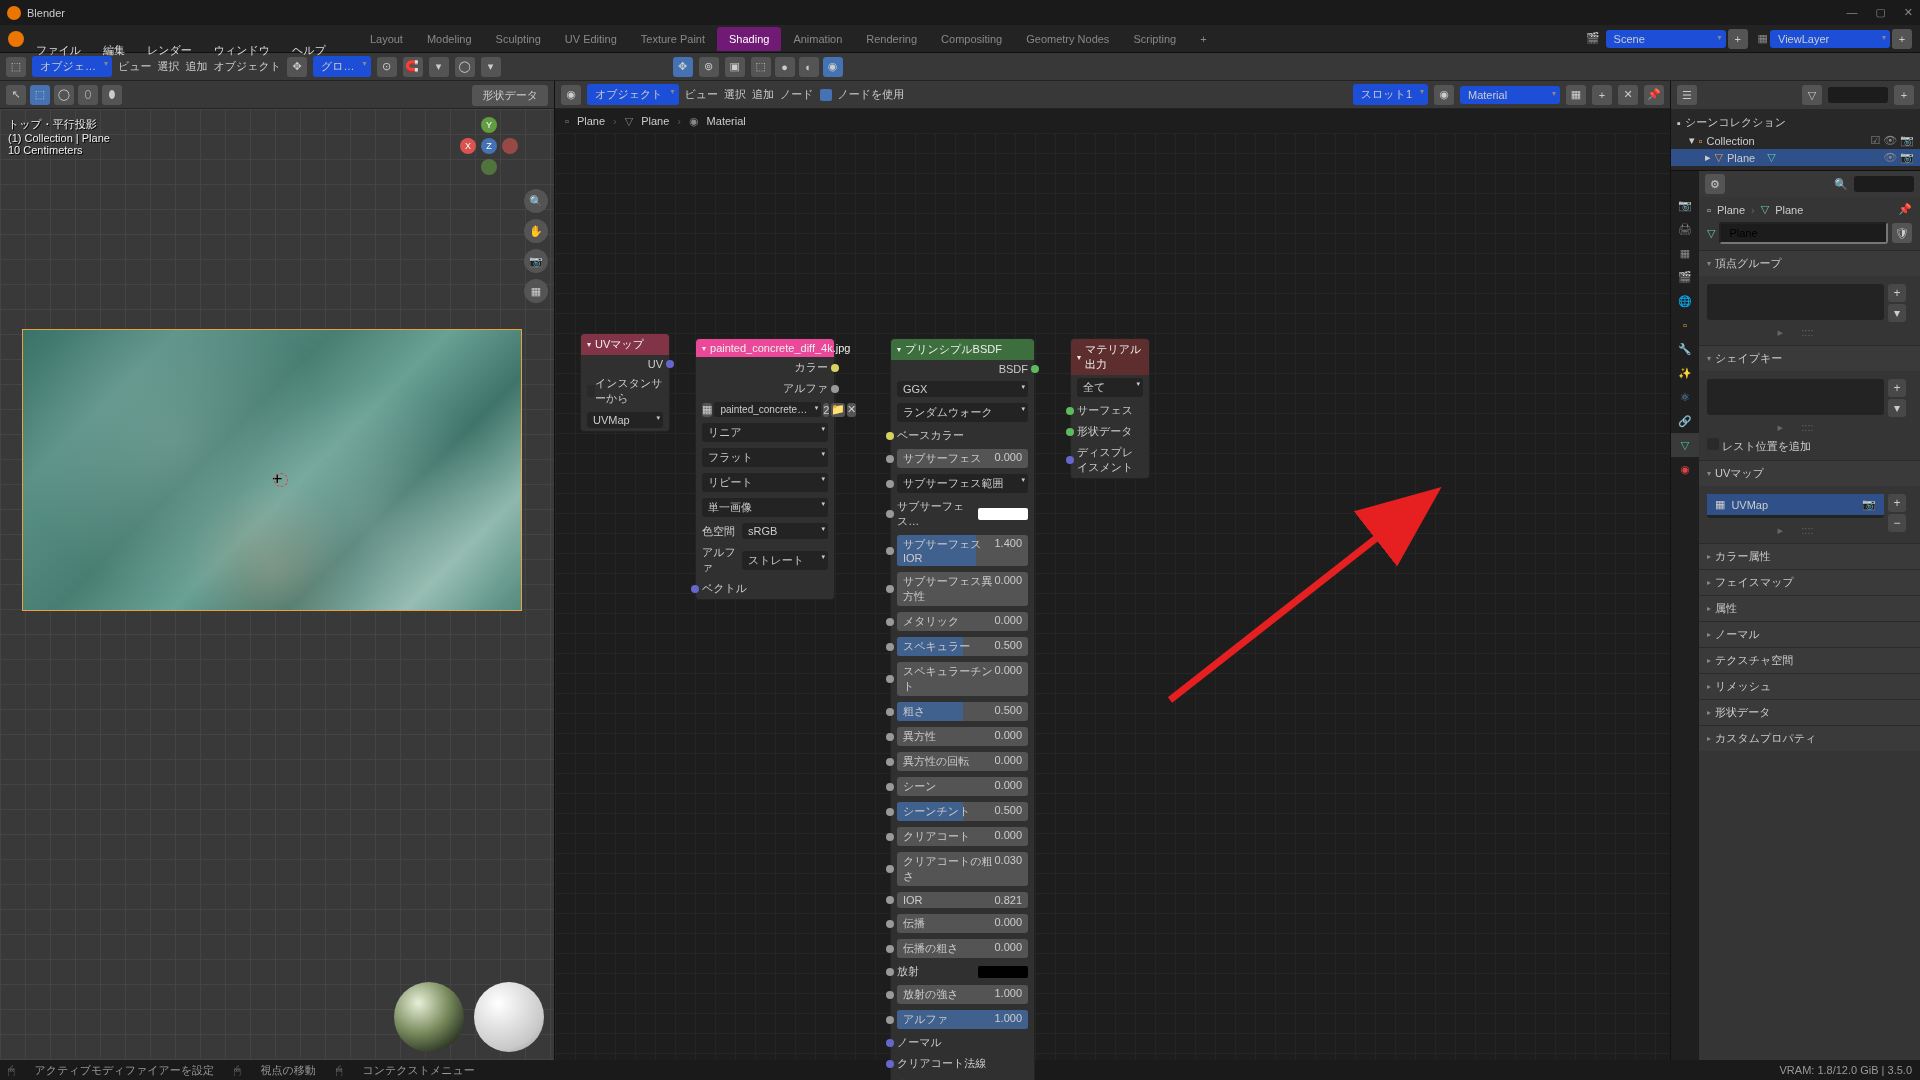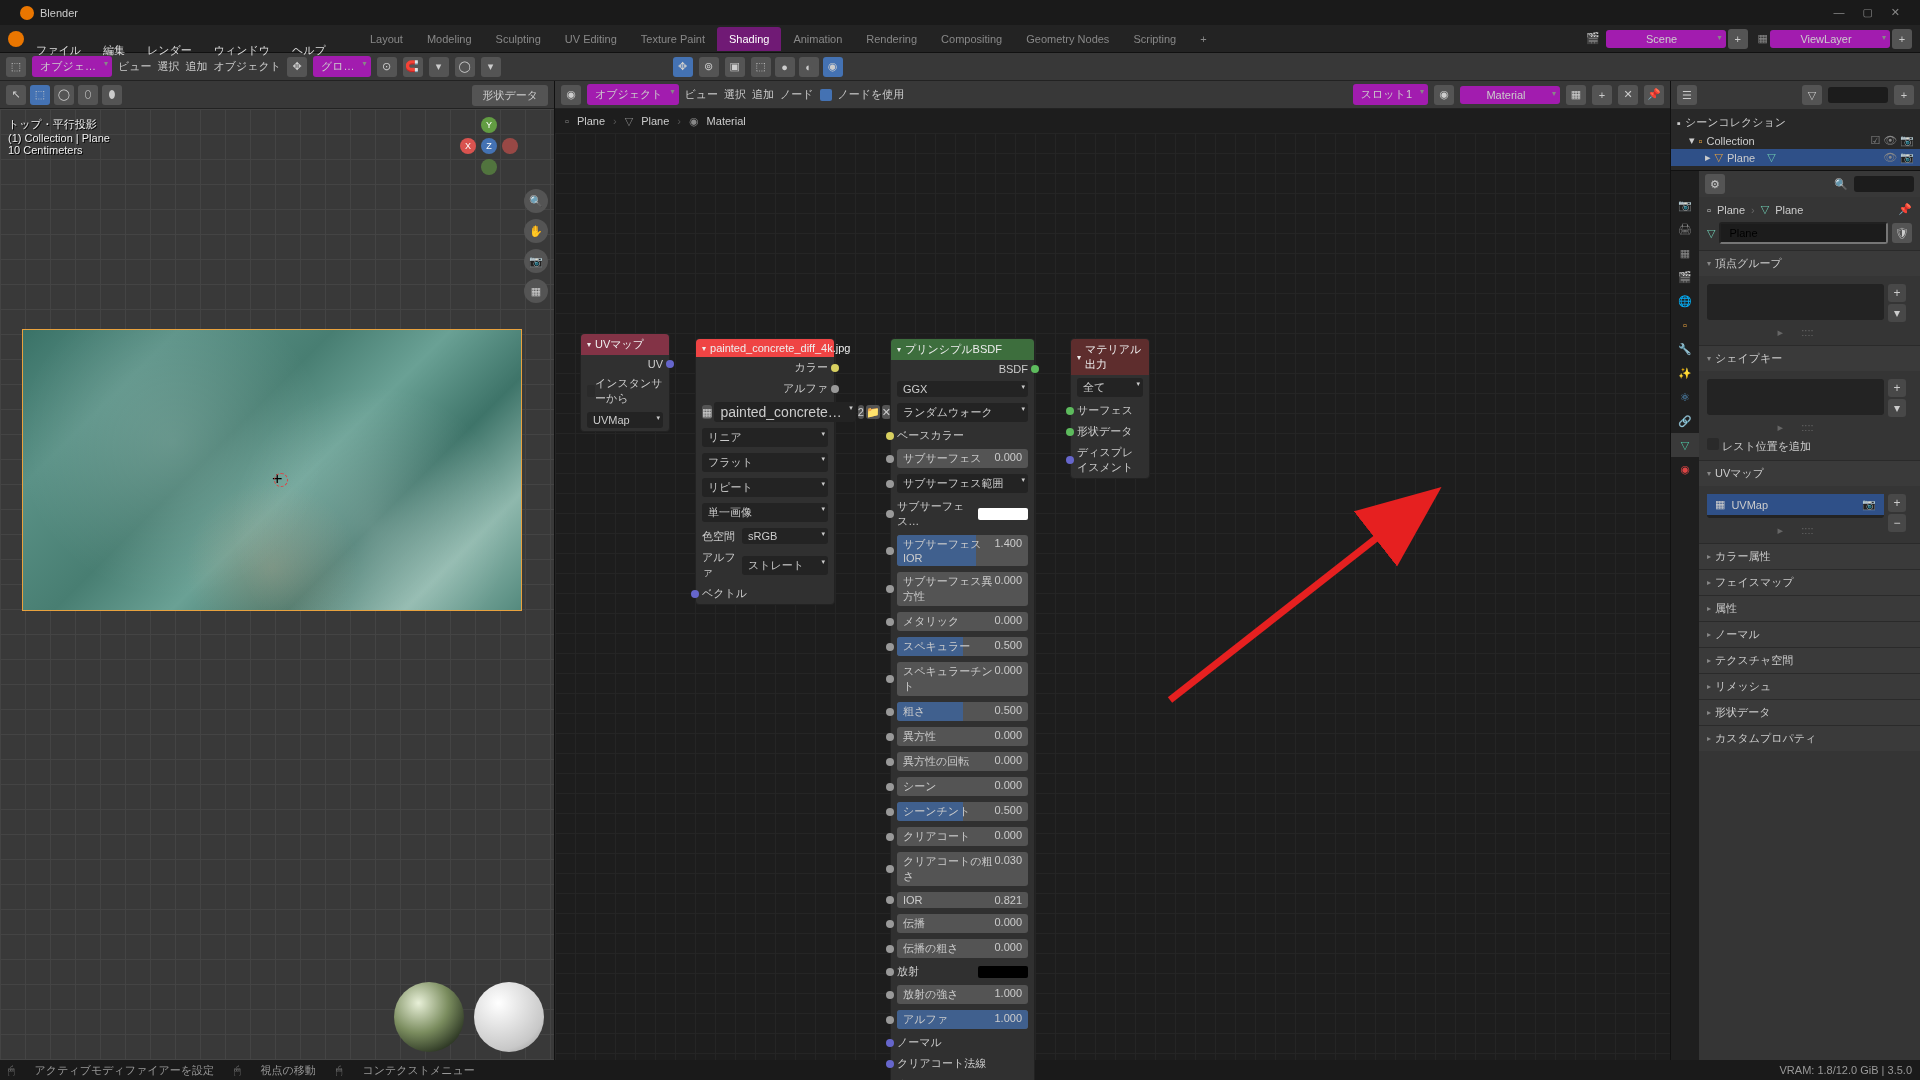--- a/index.html
+++ b/index.html
@@ -1,30 +1,30 @@
 <!DOCTYPE html>
 <html><head>
 <meta charset="utf-8">
 <style>
 * { margin: 0; padding: 0; box-sizing: border-box; font-family: sans-serif; font-size: 11px; }
 body { background: #000; color: #ccc; overflow: hidden; width: 1920px; height: 1080px; }
-.titlebar { background: #1a1a1a; height: 25px; display: flex; align-items: center; padding: 0 20px; justify-content: space-between; }
+.titlebar { background: #1a1a1a; height: 25px; display: flex; align-items: center; padding: 0 7px; justify-content: space-between; }
 .titlebar-left { display: flex; align-items: center; gap: 6px; }
 .blender-icon { width: 14px; height: 14px; background: #ea7600; border-radius: 50%; }
 .win-controls { display: flex; gap: 18px; color: #888; }
 .menubar { background: #232323; height: 28px; display: flex; align-items: center; padding: 0 8px; gap: 2px; border-bottom: 1px solid #111; }
 .menubar .menu { padding: 4px 10px; color: #ddd; margin-top: 24px; }
 .workspace-tabs { display: flex; gap: 0; margin-left: 20px; }
 .workspace-tab { padding: 6px 12px; color: #888; border-radius: 3px 3px 0 0; }
 .workspace-tab.active { background: #701a75; color: #fff; }
 .secondary-bar { background: #383838; height: 28px; display: flex; align-items: center; padding: 0 6px; gap: 6px; border-bottom: 1px solid #222; }
 .seg { display: flex; align-items: center; gap: 4px; }
 .btn-icon { width: 20px; height: 20px; background: #545454; border-radius: 3px; display: inline-flex; align-items: center; justify-content: center; }
 .btn-icon.active { background: #4472b3; }
-.dropdown { background: #a21caf; padding: 3px 16px 3px 8px; border-radius: 3px; position: relative; text-align: center; }
+.dropdown { background: #1d4ed8; padding: 3px 16px 3px 8px; border-radius: 3px; position: relative; }
 .dropdown::after { content: "▾"; position: absolute; right: 4px; font-size: 8px; color: #888; }
 .main-layout { display: flex; height: calc(1080px - 25px - 28px - 28px - 20px); }
 .viewport { width: 555px; background: #393939; position: relative; border-right: 1px solid #111; }
 .viewport-header { height: 28px; background: #383838; display: flex; align-items: center; gap: 4px; padding: 0 6px; border-bottom: 1px solid #222; }
 .viewport-body { position: relative; height: calc(100% - 28px); background: #393939; background-image: linear-gradient(#444 1px, transparent 1px), linear-gradient(90deg, #444 1px, transparent 1px); background-size: 25px 25px; }
 .viewport-info { position: absolute; top: 8px; left: 8px; color: #eee; text-shadow: 1px 1px 0 #000; }
 .gizmo { position: absolute; top: 8px; right: 36px; width: 58px; height: 58px; }
 .gizmo .ax { position: absolute; width: 16px; height: 16px; border-radius: 50%; font-size: 9px; display: flex; align-items: center; justify-content: center; color: #fff; }
 .gizmo .x { background: #d9534f; left: 0; top: 21px; }
 .gizmo .z { background: #4472b3; left: 21px; top: 21px; }
@@ -254,26 +254,26 @@
         <div class="node-row">
             <span class="check"></span>
             <span>インスタンサーから</span>
           </div>
         <div class="node-row">
             <div class="node-dd">UVMap</div>
           </div>
       </div>
 
       <div class="node" style="left:140px;top:205px;width:140px">
-        <div class="node-title" style="background:#ef4444">painted_concrete_diff_4k.jpg</div>
+        <div class="node-title" style="background:#ec4899">painted_concrete_diff_4k.jpg</div>
         <div class="node-row out color" style="justify-content:flex-end">カラー</div>
         <div class="node-row out" style="justify-content:flex-end">アルファ</div>
         <div class="node-row" style="gap:2px">
           <div class="btn-icon" style="width:14px;height:14px">▦</div>
-          <div class="node-dd" style="font-size:14px">painted_concrete…</div>
+          <div class="node-dd" style="font-size:10px">painted_concrete…</div>
           <div class="btn-icon" style="width:14px;height:14px">2</div>
           <div class="btn-icon" style="width:14px;height:14px">📁</div>
           <div class="btn-icon" style="width:14px;height:14px">✕</div>
         </div>
         <div class="node-row">
             <div class="node-dd">リニア</div>
           </div>
         <div class="node-row">
             <div class="node-dd">フラット</div>
           </div>

